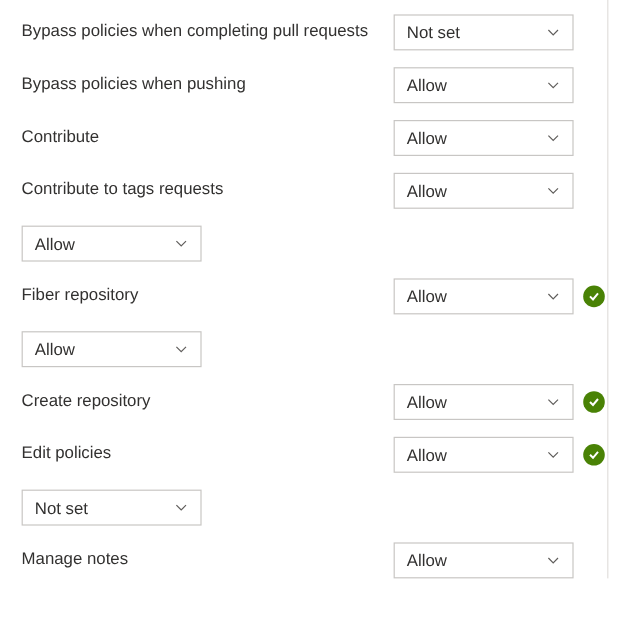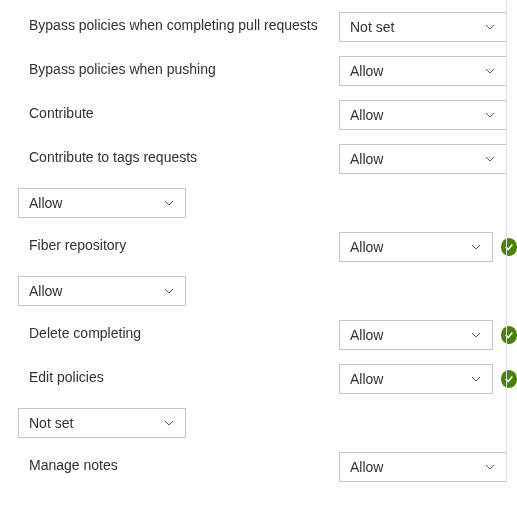--- a/index.html
+++ b/index.html
@@ -31,24 +31,23 @@
   .row {
     display: flex;
     align-items: flex-start;
     margin-bottom: 14px;
   }
   .label {
     flex: 0 0 310px;
     padding-right: 12px;
     padding-top: 4px;
     line-height: 1.35;
-    margin-left: 11px;
   }
   .select {
-    width: 168px;
+    width: 150px;
     height: 30px;
     border: 1px solid #c8c6c4;
     display: flex;
     align-items: center;
     justify-content: space-between;
     padding: 0 10px;
     cursor: pointer;
     background: #fff;
   }
   .select .val { }
@@ -146,21 +145,21 @@
         <div class="select">
           <span class="val">Allow</span>
           <span class="chev">
             <svg width="12" height="12" viewBox="0 0 12 12">
               <path d="M2 4 L6 8 L10 4" fill="none" stroke="#605e5c" stroke-width="1"></path>
             </svg>
           </span>
         </div>
       </div>
       <div class="row">
-        <div class="label">Delete completing</div>
+        <div class="label">Create repository</div>
         <div class="select">
           <span class="val">Allow</span>
           <span class="chev">
             <svg width="12" height="12" viewBox="0 0 12 12">
               <path d="M2 4 L6 8 L10 4" fill="none" stroke="#605e5c" stroke-width="1"></path>
             </svg>
           </span>
         </div>
         <span class="badge">
           <svg width="10" height="10" viewBox="0 0 12 12">

